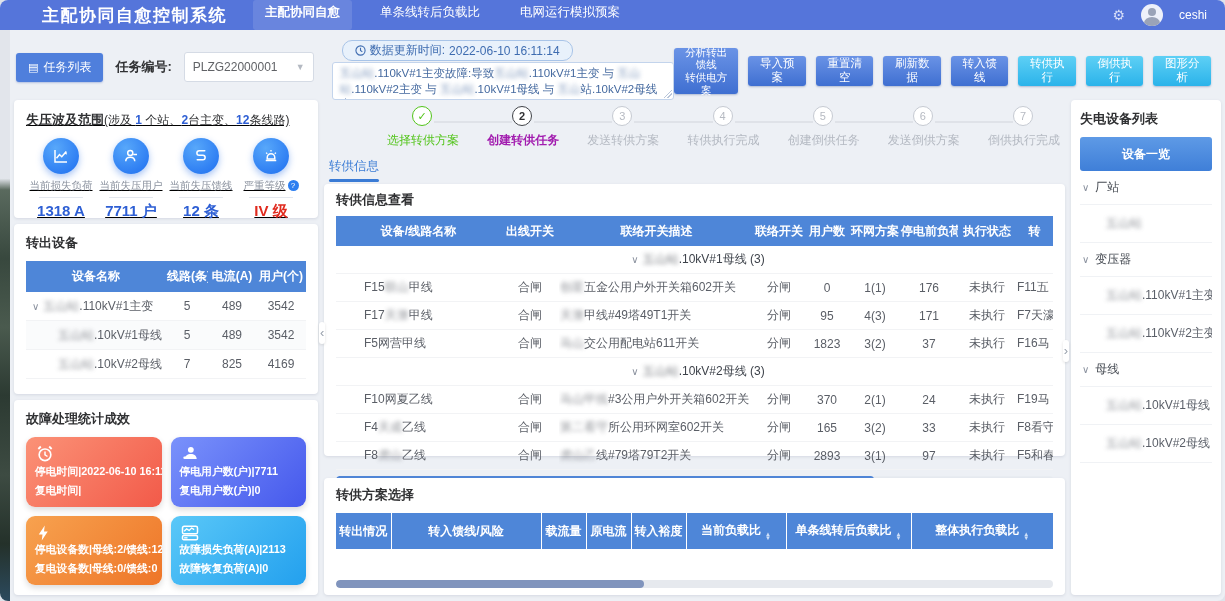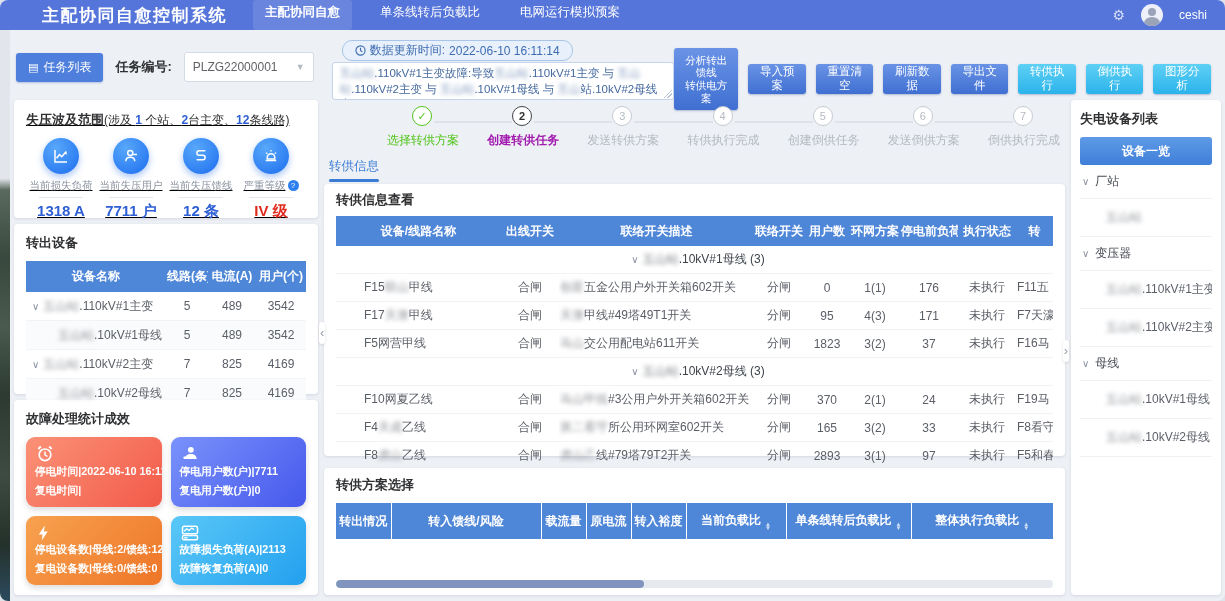--- a/index.html
+++ b/index.html
@@ -26,21 +26,21 @@
   .task-label{font-size:13px;color:#303133;font-weight:bold;white-space:nowrap;}
   .task-select{width:112px;height:28px;border:1px solid #d5dbe5;border-radius:3px;background:#fff;font-size:12px;color:#606266;display:flex;align-items:center;justify-content:space-between;padding:0 8px;cursor:pointer;white-space:nowrap;}
   .task-select .car{color:#b4b9c2;font-size:9px;}
   .tb-mid{width:398px;margin-left:18px;position:relative;}
   .pill{display:inline-flex;align-items:center;gap:4px;border:1px solid #a8c4e8;background:#e8f1fb;color:#3e6cb0;font-size:12px;border-radius:10px;padding:1px 12px;margin-left:10px;white-space:nowrap;}
   .fault-box{border:1px solid #c3d4ec;background:#fff;border-radius:3px;font-size:11.5px;color:#44699f;padding:3px 7px;height:30px;line-height:1.35;overflow:hidden;position:relative;margin-top:1px;}
   .fault-box:after{content:"";position:absolute;right:1px;bottom:1px;width:9px;height:9px;background:linear-gradient(135deg,transparent 52%,#b9c6da 52%,#b9c6da 58%,transparent 58%,transparent 72%,#b9c6da 72%,#b9c6da 78%,transparent 78%);}
   .tb-right{margin-left:auto;display:flex;align-items:center;gap:10px;margin-top:8px;padding-right:4px;}
   .btn{border-radius:3px;color:#fff;font-size:11.5px;height:30px;display:flex;align-items:center;justify-content:center;text-align:center;padding:0 11px;cursor:pointer;white-space:pre-line;line-height:1.2;box-shadow:0 1px 2px rgba(30,60,130,.3);}
   .btn-primary{background:linear-gradient(180deg,#6a93e6,#3f6fd1);}
-  .btn-primary.two-line{font-size:10.5px;padding:16px 8px;}
+  .btn-primary.two-line{font-size:10.5px;padding:8px 8px;}
   .btn-cyan{background:linear-gradient(180deg,#5ed0f5,#2bb3ea);}
   
   .left-strip{position:absolute;left:0;top:30px;bottom:0;width:10px;background:linear-gradient(180deg,#e2e5eb 0%,#e2e5eb 26%,#5a6a5e 28%,#38483e 40%,#4a5a4e 52%,#2c3a32 64%,#3d4b42 78%,#24312a 90%,#2c4a5e 100%);}
   .body{display:flex;gap:6px;padding:6px 4px 6px 14px;height:507px;box-sizing:border-box;position:relative;}
   .panel{background:#fff;border-radius:4px;box-shadow:0 1px 3px rgba(100,110,140,.18);box-sizing:border-box;}
   .panel-title{font-size:13px;font-weight:bold;color:#303133;}
   .col-left{width:304px;display:flex;flex-direction:column;gap:6px;flex:none;}
   .col-mid{flex:1;display:flex;flex-direction:column;min-width:0;position:relative;}
   .col-right{width:150px;flex:none;}
   
@@ -93,31 +93,31 @@
   .p-info{height:272px;padding:7px 12px;margin-top:3px;}
   .t-info{margin-top:7px;font-size:12px;}
   .t-info th{background:#4e86d8;color:#fff;font-weight:bold;height:28px;font-size:12px;white-space:nowrap;overflow:hidden;}
   .t-info td{height:25px;border-bottom:1px solid #f2f3f5;color:#5a5e66;text-align:center;white-space:nowrap;overflow:hidden;}
   .t-info td.left{text-align:left;}
   .t-info td.name{padding-left:28px;}
   .group-row td{text-align:center;color:#3d424a;padding-left:8px;background:#fff;}
   .hscroll{height:7px;background:#e9edf2;border-radius:4px;margin-top:6px;position:relative;overflow:hidden;}
   .hthumb{position:absolute;left:0;top:0;bottom:0;background:#4f86d8;border-radius:4px;}
   
-  .p-plan{flex:1;margin-top:12px;padding:8px 12px;position:relative;display:flex;flex-direction:column;}
+  .p-plan{flex:1;margin-top:22px;padding:8px 12px;position:relative;display:flex;flex-direction:column;}
   .t-plan{margin-top:9px;font-size:12px;}
   .t-plan th{background:#4e86d8;color:#fff;font-weight:bold;height:34px;white-space:nowrap;overflow:hidden;border-right:1px solid rgba(255,255,255,.35);}
   .t-plan th:last-child{border-right:none;}
   .sort{display:inline-flex;flex-direction:column;margin-left:4px;vertical-align:-2px;line-height:.55;}
   .sort span{font-size:6px;color:#cfe0f8;}
   .plan-scroll{position:absolute;left:12px;right:12px;bottom:7px;height:8px;background:#e6e9ee;border-radius:4px;overflow:hidden;}
   .plan-thumb{position:absolute;left:0;top:0;bottom:0;background:#8094bd;border-radius:4px;}
   
   .p-right{height:100%;padding:10px 9px;}
-  .dev-header{height:28px;background:linear-gradient(180deg,#5e9ae6,#3f7fd8);border-radius:3px;color:#fff;font-size:12px;font-weight:bold;display:flex;align-items:center;justify-content:center;margin-top:9px;}
+  .dev-header{height:34px;background:linear-gradient(180deg,#5e9ae6,#3f7fd8);border-radius:3px;color:#fff;font-size:12px;font-weight:bold;display:flex;align-items:center;justify-content:center;margin-top:9px;}
   .tree-row{display:flex;align-items:center;font-size:12px;color:#454a52;height:33px;border-bottom:1px solid #f0f2f5;cursor:pointer;white-space:nowrap;overflow:hidden;}
   .tree-row .caret{margin:0 6px 0 2px;}
   .tree-child{height:37px;padding-left:26px;color:#5a5f68;}
   
   .chev{position:absolute;font-size:13px;color:#98a0ac;z-index:5;cursor:pointer;background:#fff;border-radius:3px;padding:6px 1px;box-shadow:0 1px 3px rgba(0,0,0,.12);line-height:10px;}
   .chev-l{left:-5px;top:222px;}
   .chev-r{right:-4px;top:240px;}
 </style>
 </head>
 <body>
@@ -161,21 +161,21 @@
           <span>2022-06-10 16:11:14</span>
       </div>
       <div class="fault-box" id="fault-box"><span class="blur">五山站</span><span>.110kV#1主变故障:导致</span><span class="blur">五山站</span><span>.110kV#1主变 与 </span><span class="blur">五山站</span><span>.110kV#2主变 与 </span><span class="blur">五山站</span><span>.10kV#1母线 与 </span><span class="blur">五山</span><span>站.10kV#2母线失压</span></div>
     </div>
     <div class="tb-right" id="tb-buttons">
         <div class="btn btn-primary two-line">分析转出馈线
 转供电方案</div>
         <div class="btn btn-primary">导入预案</div>
         <div class="btn btn-primary">重置清空</div>
         <div class="btn btn-primary">刷新数据</div>
-        <div class="btn btn-primary">导出文件</div>
+        <div class="btn btn-primary">转入馈线</div>
         <div class="btn btn-cyan">转供执行</div>
         <div class="btn btn-cyan">倒供执行</div>
         <div class="btn btn-cyan">图形分析</div>
       </div>
   </div>
 
   <div class="body">
 
     <div class="col-left">
 
@@ -255,26 +255,20 @@
                 <td class="name" style="padding-left: 6px;"><span class="caret">∨</span><span class="blur">五山站</span><span>.110kV#1主变</span></td>
                 <td>5</td>
                 <td class="c-orange">489</td>
                 <td class="c-teal">3542</td>
               </tr>
               <tr>
                 <td class="name" style="padding-left: 32px;"><span class="blur">五山站</span><span>.10kV#1母线</span></td>
                 <td>5</td>
                 <td class="c-orange">489</td>
                 <td class="c-teal">3542</td>
-              </tr>
-              <tr>
-                <td class="name" style="padding-left: 6px;"><span class="caret">∨</span><span class="blur">五山站</span><span>.110kV#2主变</span></td>
-                <td>7</td>
-                <td class="c-orange">825</td>
-                <td class="c-teal">4169</td>
               </tr>
               <tr>
                 <td class="name" style="padding-left: 32px;"><span class="blur">五山站</span><span>.10kV#2母线</span></td>
                 <td>7</td>
                 <td class="c-orange">825</td>
                 <td class="c-teal">4169</td>
               </tr>
             </tbody>
         </table>
       </div>

